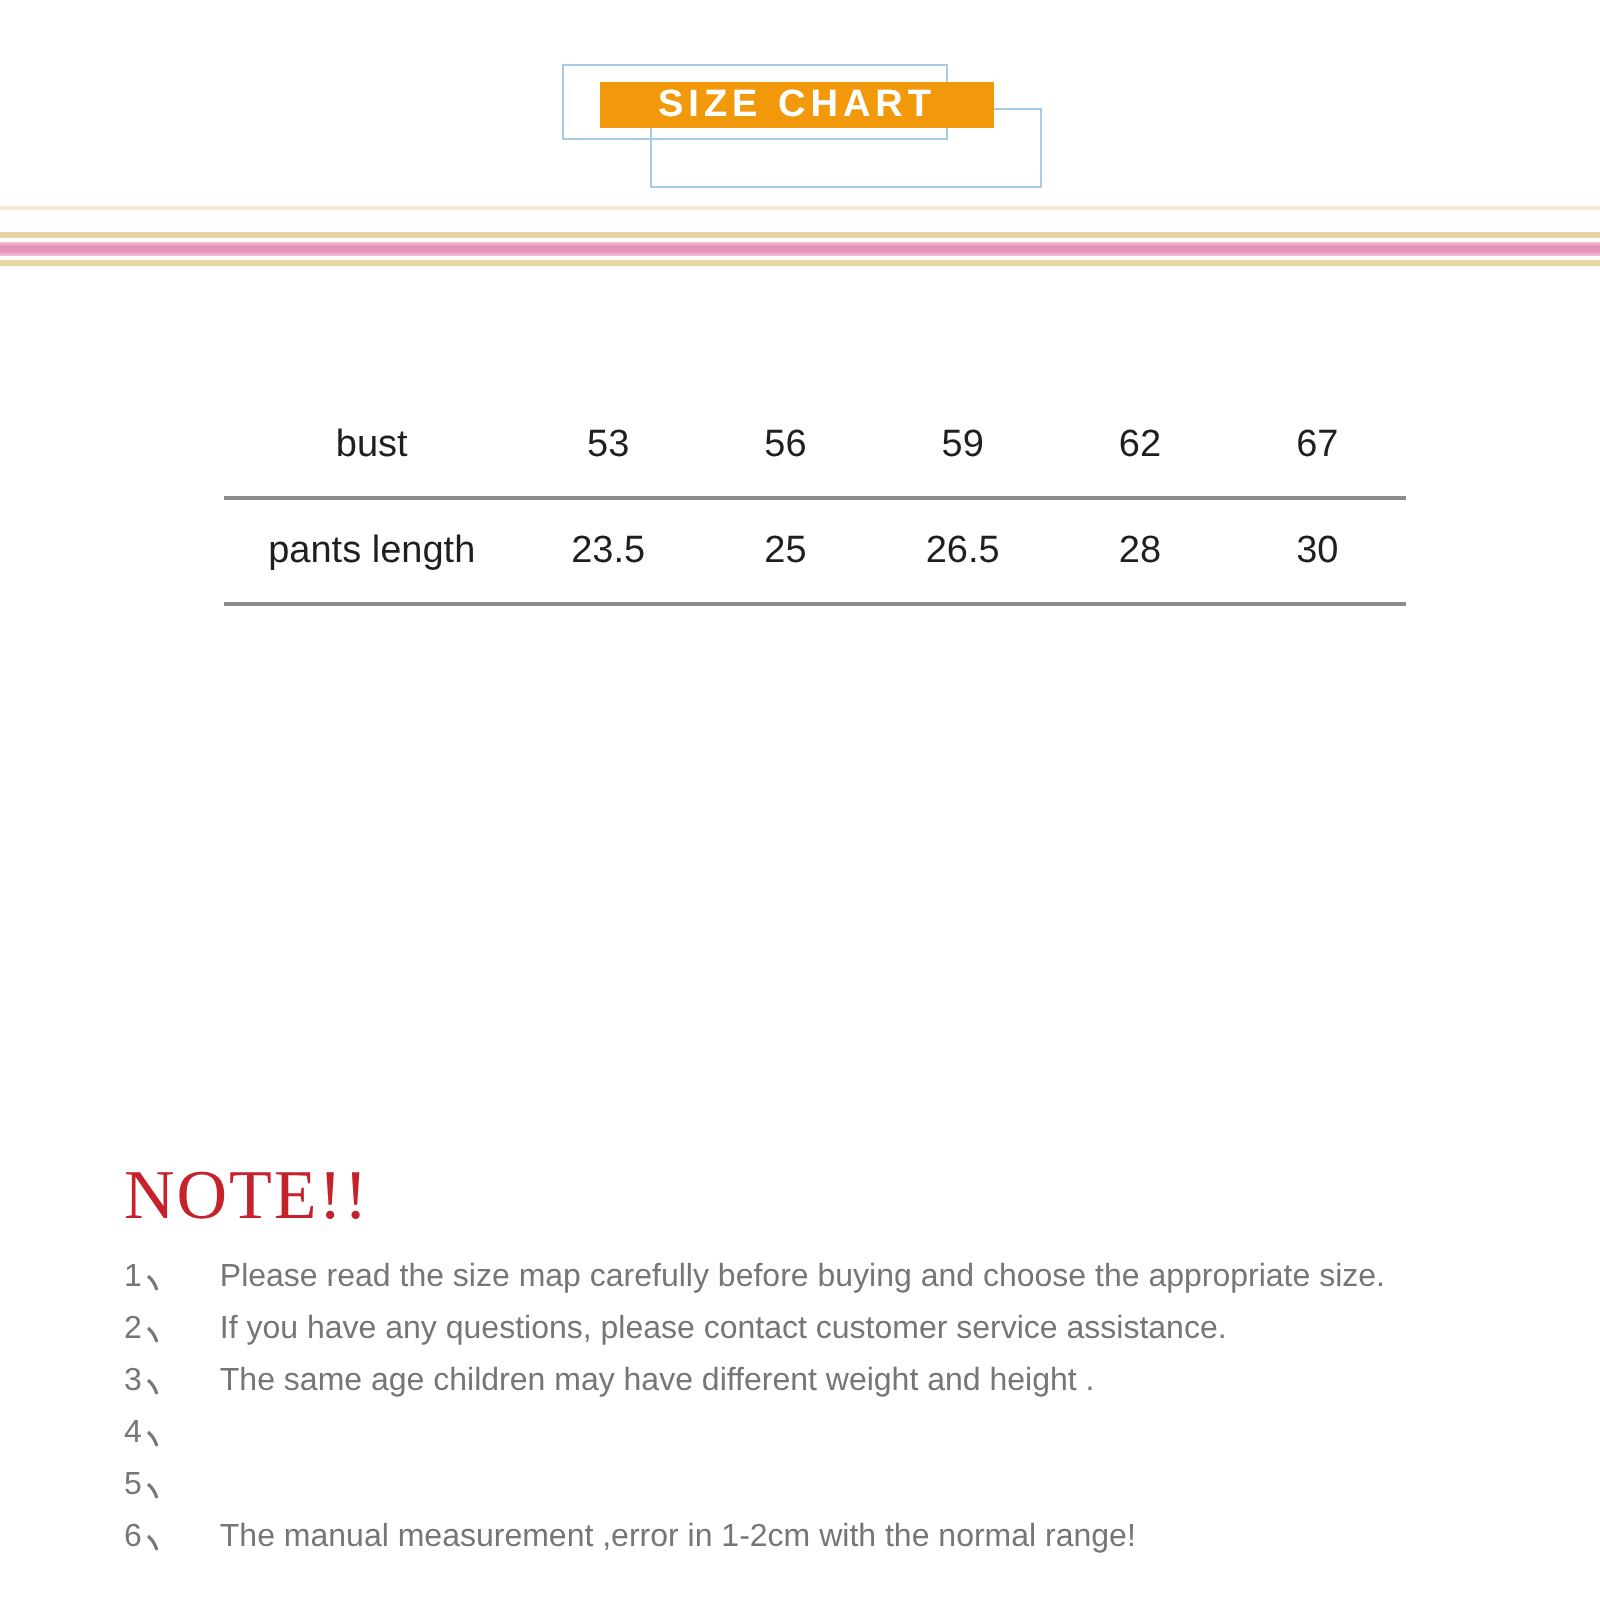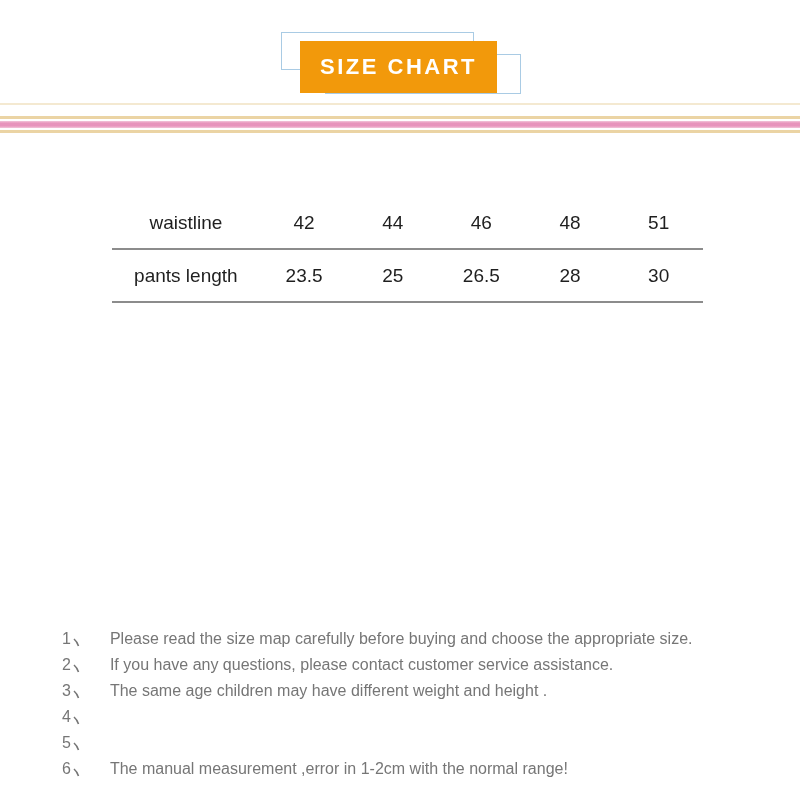--- a/index.html
+++ b/index.html
@@ -16,24 +16,24 @@
   .hdr-rect {
     position: absolute;
     border: 1px solid #a9cbe4;
     background: transparent;
   }
   .hdr-rect.back  { left: 281px; top: 32px; width: 191px; height: 36px; }
   .hdr-rect.front { left: 325px; top: 54px; width: 194px; height: 38px; }
   .hdr-title {
     position: absolute;
     left: 300px; top: 41px;
-    width: 197px; height: 52px;
+    width: 197px; height: 23px;
     background: #f2990b;
     color: #ffffff;
-    font-size: 22px;
+    font-size: 19px;
     font-weight: bold;
     letter-spacing: 2.5px;
     display: flex;
     align-items: center;
     justify-content: center;
     z-index: 2;
   }
 
   
   .line { position: absolute; left: 0; width: 800px; }
@@ -118,38 +118,39 @@
     <colgroup>
       <col style="width:25%">
         <col style="width:15%">
         <col style="width:15%">
       <col style="width:15%">
         <col style="width:15%">
         <col style="width:15%">
     </colgroup>
     <tbody>
       <tr>
-        <td>waistline</td>
-        <td>42</td>
-        <td>44</td>
-        <td>46</td>
-        <td>48</td>
-        <td>51</td>
+        <td>bust</td>
+        <td>53</td>
+        <td>56</td>
+        <td>59</td>
+        <td>62</td>
+        <td>67</td>
       </tr>
       <tr>
         <td>pants length</td>
         <td>23.5</td>
         <td>25</td>
         <td>26.5</td>
         <td>28</td>
         <td>30</td>
       </tr>
     </tbody>
   </table>
 
+  <div class="note-heading">NOTE!!</div>
 
   <ul class="note-list">
     <li class="note-item">
       <span class="note-num">1</span>
       <span class="enum-mark"><svg width="7" height="9" viewBox="0 0 7 9">
             <path d="M1 1 Q4 3.5 5.5 8" stroke="#767676" stroke-width="1.6" fill="none"></path>
           </svg></span>
       <span class="note-text">Please read the size map carefully before buying and choose the appropriate size.</span>
     </li>
     <li class="note-item">

